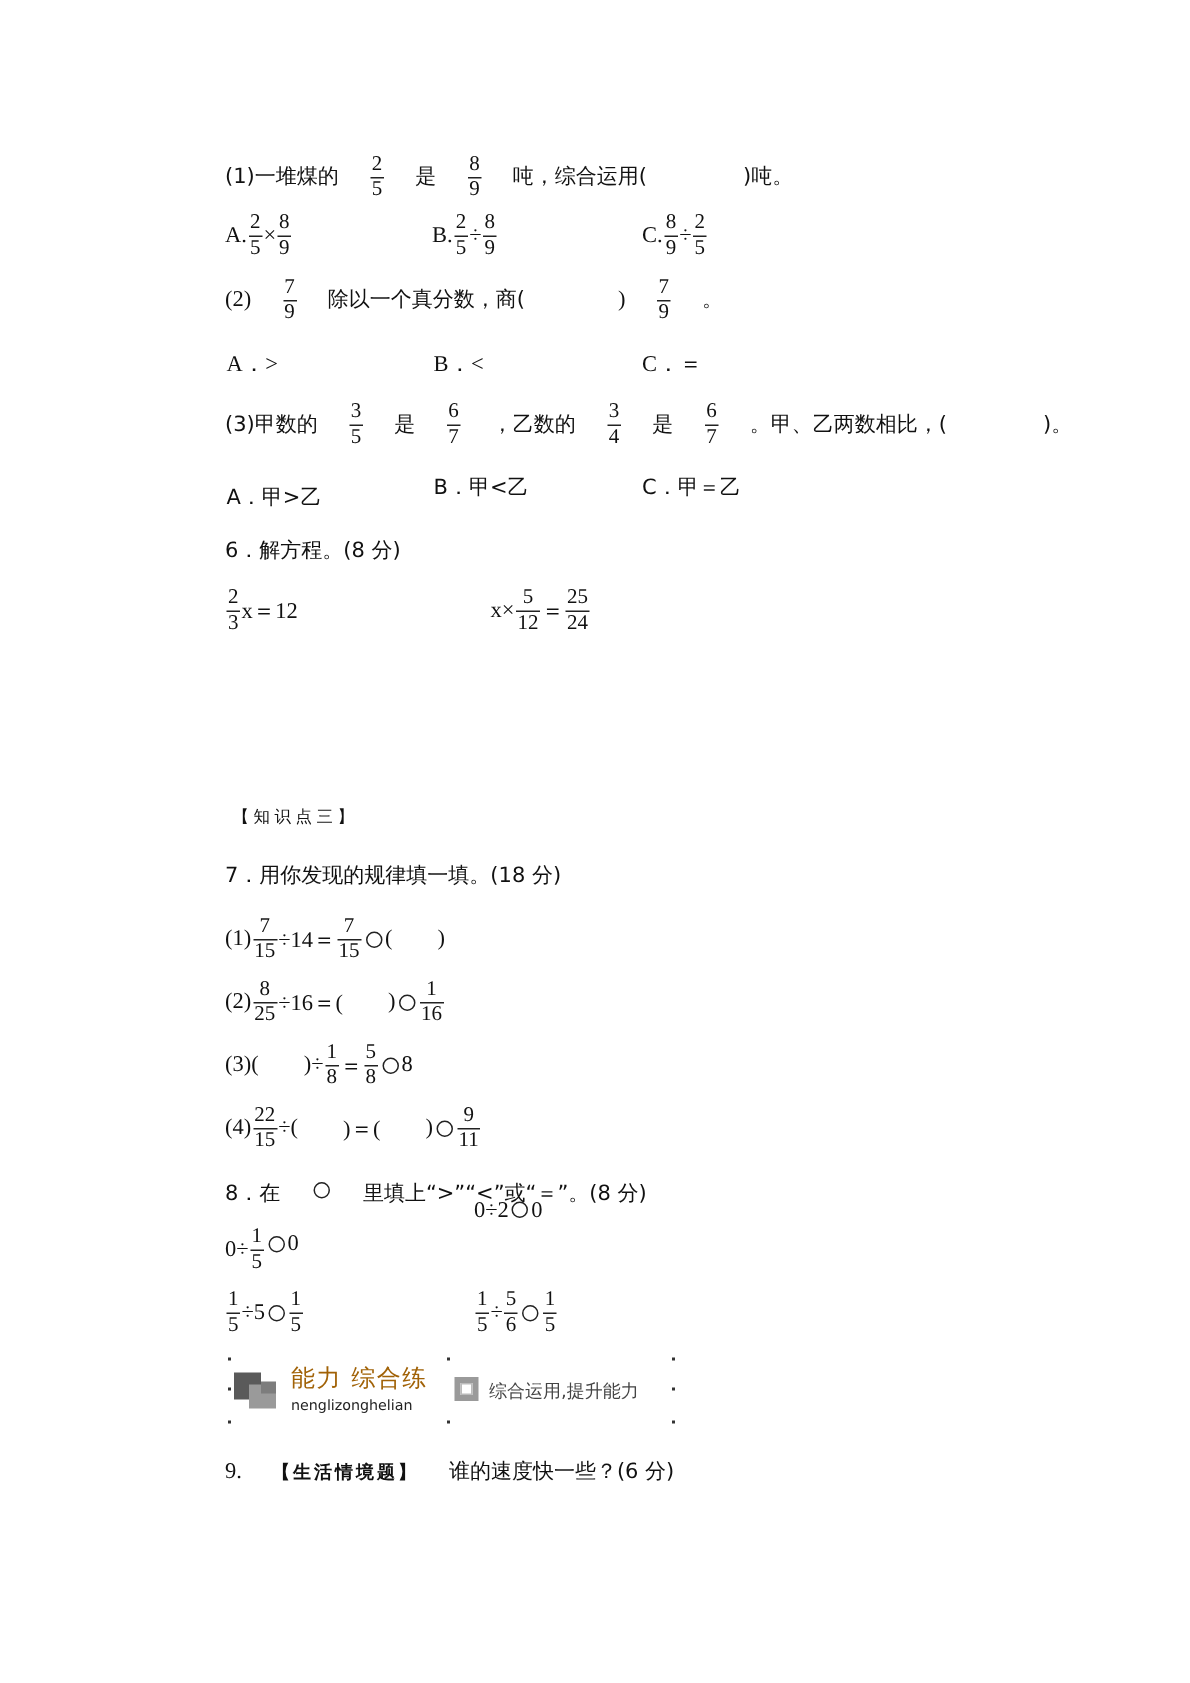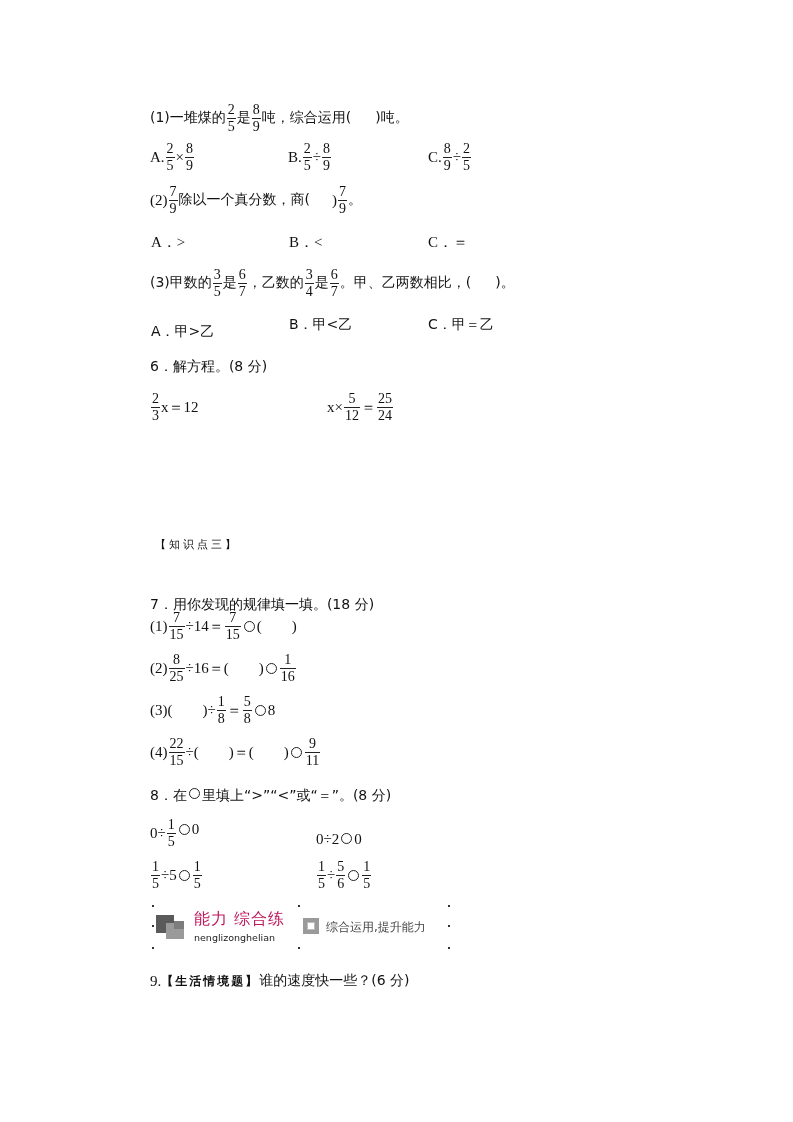--- a/index.html
+++ b/index.html
@@ -1,36 +1,36 @@
 <!DOCTYPE html>
 <html><head>
 <meta charset="utf-8">
 <style>
   html, body { margin: 0; padding: 0; background: #ffffff; }
   body { width: 793px; height: 1122px; position: relative; overflow: hidden;
          font-family: "DejaVu Serif", "Liberation Serif", serif; color: #111; font-size: 14px; }
-  .line { position: absolute; left: 150px; white-space: nowrap; height: 30px; display: flex; align-items: center; }
+  .line { position: absolute; left: 150px; white-space: nowrap; height: 30px; display: flex; align-items: center; gap: 20px; }
   .cjk { font-family: "DejaVu Sans", sans-serif; font-size: 14px; }
   .num { font-family: "Liberation Serif", serif; font-size: 15px; }
   .frac { display: inline-flex; flex-direction: column; align-items: center; vertical-align: middle;
           font-family: "Liberation Serif", serif; font-size: 14px; line-height: 14px; margin: 0 1px; }
   .frac .n { display: block; padding: 0 1px; }
   .frac .d { display: block; padding: 0 1px; }
   .frac .bar { display: block; width: 100%; height: 1px; background: #222; margin: 1px 0; }
   .opt { position: absolute; white-space: nowrap; display: flex; align-items: center; height: 30px; }
   .circle { display: inline-block; width: 9px; height: 9px; border: 1.3px solid #222; border-radius: 50%;
             vertical-align: middle; margin: 0 2px; }
   .gap { display: inline-block; }
   .kp { font-family: "DejaVu Serif", serif; font-size: 11px; letter-spacing: 3px; }
   .banner { position: absolute; left: 150px; top: 903px; width: 302px; height: 48px; }
   .banner .dot { position: absolute; width: 2px; height: 2px; background: #333; }
   .logo-dark { position: absolute; left: 6px; top: 12px; width: 18px; height: 18px; background: #5a5a5a; }
   .logo-light { position: absolute; left: 16px; top: 20px; width: 18px; height: 16px; background: #9a9a9a; }
   .logo-light2 { position: absolute; left: 24px; top: 18px; width: 10px; height: 8px; background: #7d7d7d; }
-  .b-title { position: absolute; left: 44px; top: 6px; font-family: "DejaVu Sans", sans-serif; font-size: 16px; color: #be185d; letter-spacing: 1px; }
+  .b-title { position: absolute; left: 44px; top: 6px; font-family: "DejaVu Sans", sans-serif; font-size: 16px; color: #a16207; letter-spacing: 1px; }
   .b-pinyin { position: absolute; left: 44px; top: 29px; font-family: "DejaVu Sans", sans-serif; font-size: 9.5px; color: #222; }
   .b-box { position: absolute; left: 153px; top: 15px; width: 16px; height: 16px; background: #9a9a9a; }
   .b-box-inner { position: absolute; left: 4px; top: 4px; width: 8px; height: 8px; background: #fff; border: 1px solid #bbb; box-sizing: border-box; }
   .b-sub { position: absolute; left: 176px; top: 16px; font-family: "DejaVu Sans", sans-serif; font-size: 12px; color: #444; }
 </style>
 </head>
 <body>
 
 <div class="line" style="top:103px;">
   <span class="cjk">(1)一堆煤的</span>
@@ -183,21 +183,21 @@
       <span class="bar"></span>
       <span class="d">24</span>
     </span>
 </div>
 
 <div class="line" style="top:529px; left:155px;justify-content:flex-end;">
   <span class="kp">【知识点三】</span>
   <span class="gap" style="width:18px"></span>
 </div>
 
-<div class="line" style="top:590px;">
+<div class="line" style="top:569px;">
   <span class="cjk">7．用你发现的规律填一填。(18 分)</span>
 </div>
 
 <div class="opt" style="left:150px; top:611px;">
   <span class="num">(1)</span>
   <span class="frac">
       <span class="n">7</span>
       <span class="bar"></span>
       <span class="d">15</span>
     </span>
@@ -280,21 +280,21 @@
   <span class="num">0÷</span>
   <span class="frac">
       <span class="n">1</span>
       <span class="bar"></span>
       <span class="d">5</span>
     </span>
   <span class="circle" style="margin-top:-8px"></span>
   <span class="num" style="margin-top:-8px">0</span>
 </div>
 
-<div class="opt" style="left:316px; top:828px;">
+<div class="opt" style="left:316px; top:796px;">
   <span class="num" style="margin-top:-8px">0÷2</span>
   <span class="circle" style="margin-top:-10px"></span>
   <span class="num" style="margin-top:-8px">0</span>
 </div>
 
 <div class="opt" style="left:150px; top:860px;">
   <span class="frac">
       <span class="n">1</span>
       <span class="bar"></span>
       <span class="d">5</span>

